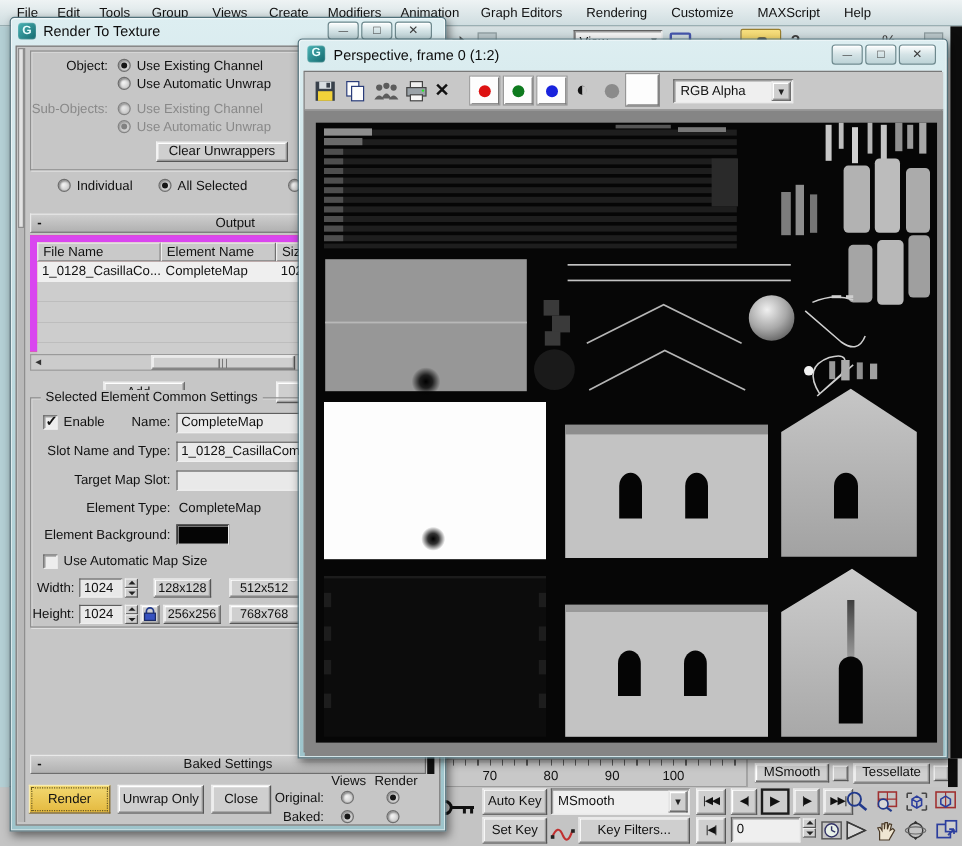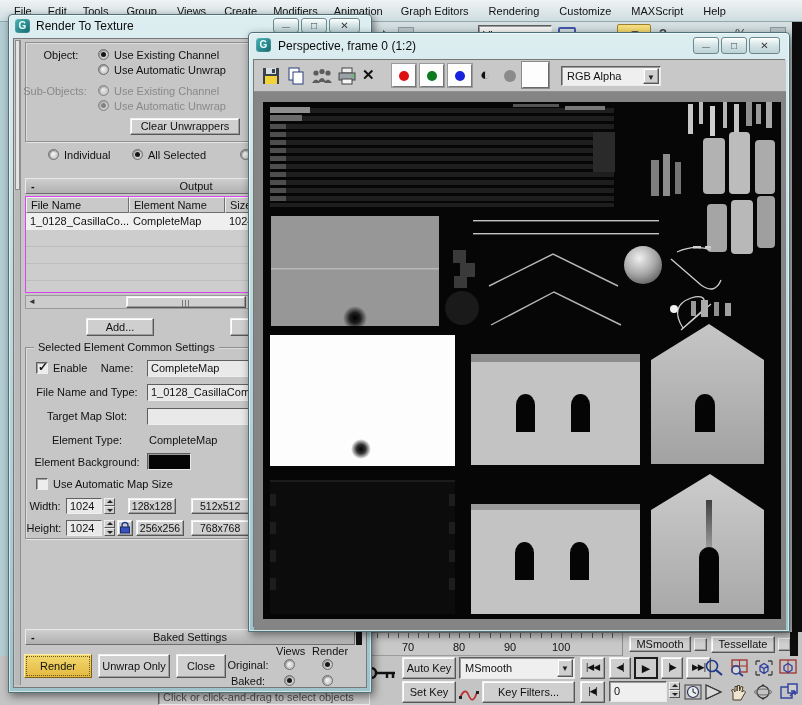--- a/index.html
+++ b/index.html
@@ -1,21 +1,21 @@
 <!DOCTYPE html>
 <html><head>
 <meta charset="utf-8">
 <style>
   *{margin:0;padding:0;box-sizing:border-box}
   html,body{width:802px;height:705px;overflow:hidden}
   body{position:relative;font-family:"Liberation Sans",sans-serif;font-size:11px;color:#111;background:#c4c4c4}
   .a{position:absolute}
   .lbl{font-size:11px;white-space:nowrap;line-height:13px}
   .dis{color:#898989}
-  .rt{text-align:center}
+  .rt{text-align:right}
   
   .bvl{background:#cfcfcf;border:1px solid;border-color:#f1f1f1 #565656 #565656 #f1f1f1;box-shadow:inset -1px -1px 0 #9d9d9d,inset 1px 1px 0 #fff;text-align:center;font-size:11px;line-height:15px;cursor:default;white-space:nowrap;overflow:hidden}
   .snk{background:#e9e9e9;border:1px solid;border-color:#5f5f5f #eaeaea #eaeaea #5f5f5f;box-shadow:inset 1px 1px 0 #9b9b9b}
   .fld{background:#e9e9e9;border:1px solid;border-color:#5f5f5f #eee #eee #5f5f5f;font-size:11px;line-height:14px;padding:0 3px;white-space:nowrap;overflow:hidden}
   .etc{border:1px solid #8f8f8f;box-shadow:1px 1px 0 #e6e6e6,inset 1px 1px 0 #dcdcdc}
   .gt{position:absolute;top:-7px;left:8px;background:#c6c6c6;padding:0 4px;white-space:nowrap}
   .rad{position:absolute;width:11px;height:11px;border-radius:50%;background:radial-gradient(circle at 35% 35%,#fdfdfd,#b9b9b9);border:1px solid #6e6e6e;box-shadow:inset 1px 1px 2px rgba(0,0,0,.45)}
   .rad.on::after{content:"";position:absolute;left:2px;top:2px;width:5px;height:5px;border-radius:50%;background:#161616}
   .rad.gray{opacity:.75}
   .rad.gray.on::after{background:#6b6b6b}
@@ -99,23 +99,20 @@
 <div class="a" style="left:622px;top:632px;width:170px;height:24px;background:#c6c6c6;border-top:1px solid #919191;border-left:1px solid #8d8d8d">
   <div class="a bvl" style="left:6px;top:3px;width:62px;height:16px"><span>MSmooth</span></div>
   <div class="a tbtn" style="left:71px;top:5px;width:13px;height:13px"></div>
   <div class="a bvl" style="left:88px;top:3px;width:64px;height:17px"><span>Tessellate</span></div>
   <div class="a tbtn" style="left:155px;top:5px;width:13px;height:13px"></div>
 </div>
 <div class="a" style="left:790px;top:632px;width:8px;height:24px;background:#0d0d0d"></div>
 
 <div class="a" style="left:0;top:656px;width:802px;height:49px;background:#c4c4c4">
 
-  <div class="a snk" style="left:158px;top:32px;width:212px;height:17px;background:#c9c9c9;overflow:hidden">
-    <span class="a lbl" style="left:4px;top:2px;color:#4e4e4e">Click or click-and-drag to select objects</span>
-  </div>
 
   <svg class="a" style="left:364px;top:7px" width="34" height="20">
     <circle cx="7" cy="10" r="5" fill="none" stroke="#111" stroke-width="2.5"></circle>
     <line x1="12" y1="10" x2="31" y2="10" stroke="#111" stroke-width="2.5"></line>
     <line x1="23" y1="10" x2="23" y2="15" stroke="#111" stroke-width="2.5"></line>
     <line x1="29" y1="10" x2="29" y2="15" stroke="#111" stroke-width="2.5"></line>
   </svg>
   <div class="a bvl" style="left:402px;top:1px;width:54px;height:22px;line-height:20px"><span>Auto Key</span></div>
   <div class="a bvl" style="left:402px;top:25px;width:54px;height:22px;line-height:20px"><span>Set Key</span></div>
 
@@ -222,21 +219,21 @@
     <span class="a lbl" style="left:50px;top:110px">Individual</span>
     <span class="rad on" style="left:118px;top:110px"></span>
     <span class="a lbl" style="left:134px;top:110px">All Selected</span>
     <span class="rad" style="left:226px;top:110px"></span>
 
     <div class="a roll" style="left:11px;top:139px;width:342px;height:16px">
       <span class="minus">-</span>
       <span>Output</span>
     </div>
 
-    <div class="a" style="left:11px;top:157px;width:342px;height:97px;background:#ef4444;border:1px solid #d946ef">
+    <div class="a" style="left:11px;top:157px;width:342px;height:97px;background:#ef4444;border:6px solid #d946ef">
       <div class="grid-hdr a" style="left:0;top:0;width:103px;height:16px"><span>File Name</span></div>
       <div class="grid-hdr a" style="left:103px;top:0;width:96px;height:16px"><span>Element Name</span></div>
       <div class="grid-hdr a" style="left:199px;top:0;width:141px;height:16px"><span>Size</span></div>
       <div class="a" style="left:0;top:16px;width:340px;height:17px;background:#efefef;display:flex">
         <span class="cell" style="width:103px">1_0128_CasillaCo...</span>
         <span class="cell" style="width:96px">CompleteMap</span>
         <span class="cell" style="width:141px">1024</span>
       </div>
       <div class="a" style="left:0;top:33px;width:340px;height:62px;background:repeating-linear-gradient(180deg,#cdcdcd 0 16px,#bdbdbd 16px 17px)"></div>
     </div>
@@ -244,27 +241,27 @@
     <div class="a" style="left:11px;top:256px;width:342px;height:14px;background:#cccccc;border:1px solid #9a9a9a">
       <span class="a" style="left:2px;top:1px;font-size:8px;color:#333">◄</span>
       <div class="a bvl" style="left:100px;top:0;width:120px;height:12px">
         <span style="display:inline-block;width:8px;height:8px;margin-top:2px;background:repeating-linear-gradient(90deg,#777 0 1px,transparent 1px 3px)"></span>
       </div>
     </div>
 
     <div class="a bvl" style="left:72px;top:279px;width:68px;height:18px;line-height:16px"><span>Add...</span></div>
     <div class="a bvl" style="left:216px;top:279px;width:68px;height:18px;line-height:16px"><span>Delete</span></div>
 
-    <div class="a etc" style="left:11px;top:308px;width:342px;height:192px">
+    <div class="a etc" style="left:11px;top:292px;width:342px;height:192px">
       <span class="gt">Selected Element Common Settings</span>
       <span class="chk on" style="left:10px;top:14px"></span>
       <span class="a lbl" style="left:27px;top:14px">Enable</span>
       <span class="a lbl rt" style="left:66px;top:14px;width:50px">Name:</span>
       <div class="a fld" style="left:121px;top:12px;width:104px;height:17px"><span>CompleteMap</span></div>
-      <span class="a lbl rt" style="left:6px;top:38px;width:110px">File Name and Type:</span>
+      <span class="a lbl rt" style="left:6px;top:38px;width:110px">Slot Name and Type:</span>
       <div class="a fld" style="left:121px;top:36px;width:104px;height:17px"><span>1_0128_CasillaComple</span></div>
       <span class="a lbl rt" style="left:6px;top:62px;width:110px">Target Map Slot:</span>
       <div class="a fld" style="left:121px;top:60px;width:104px;height:17px"><span></span></div>
       <span class="a lbl rt" style="left:6px;top:86px;width:110px">Element Type:</span>
       <span class="a lbl" style="left:123px;top:86px">CompleteMap</span>
       <span class="a lbl rt" style="left:6px;top:108px;width:110px">Element Background:</span>
       <div class="a snk" style="left:121px;top:105px;width:44px;height:17px;background:#050505"></div>
       <span class="chk" style="left:10px;top:130px"></span>
       <span class="a lbl" style="left:27px;top:130px">Use Automatic Map Size</span>
       <span class="a lbl rt" style="left:2px;top:152px;width:34px">Width:</span>

